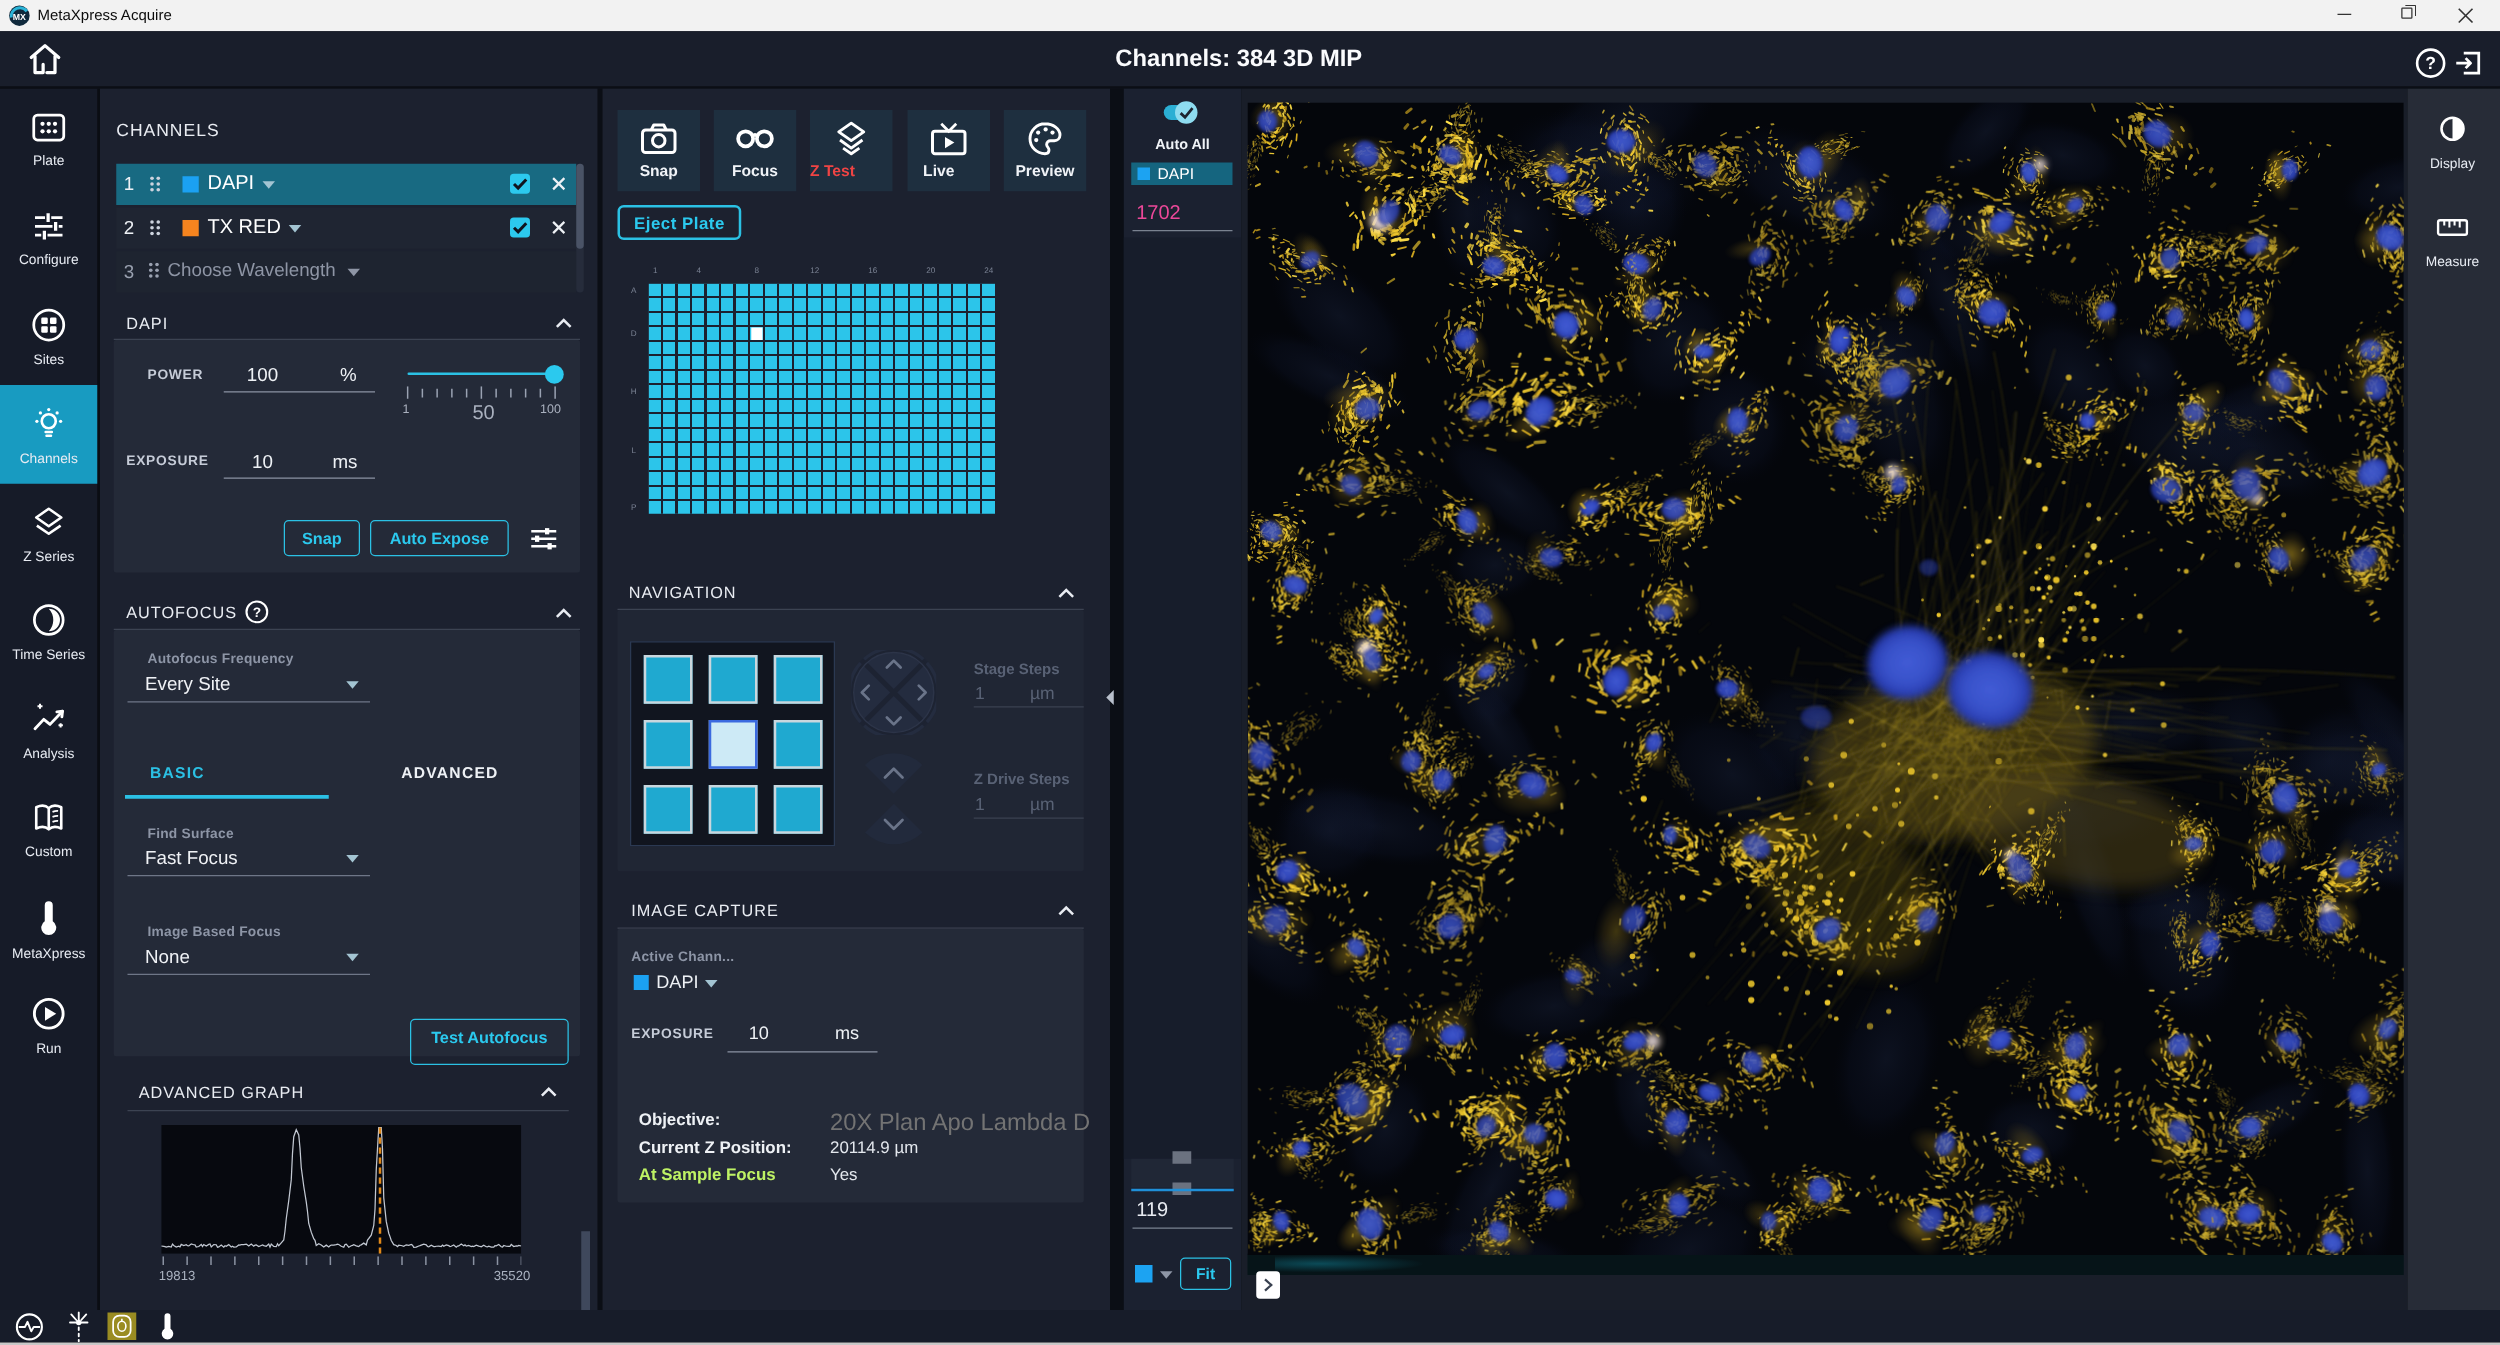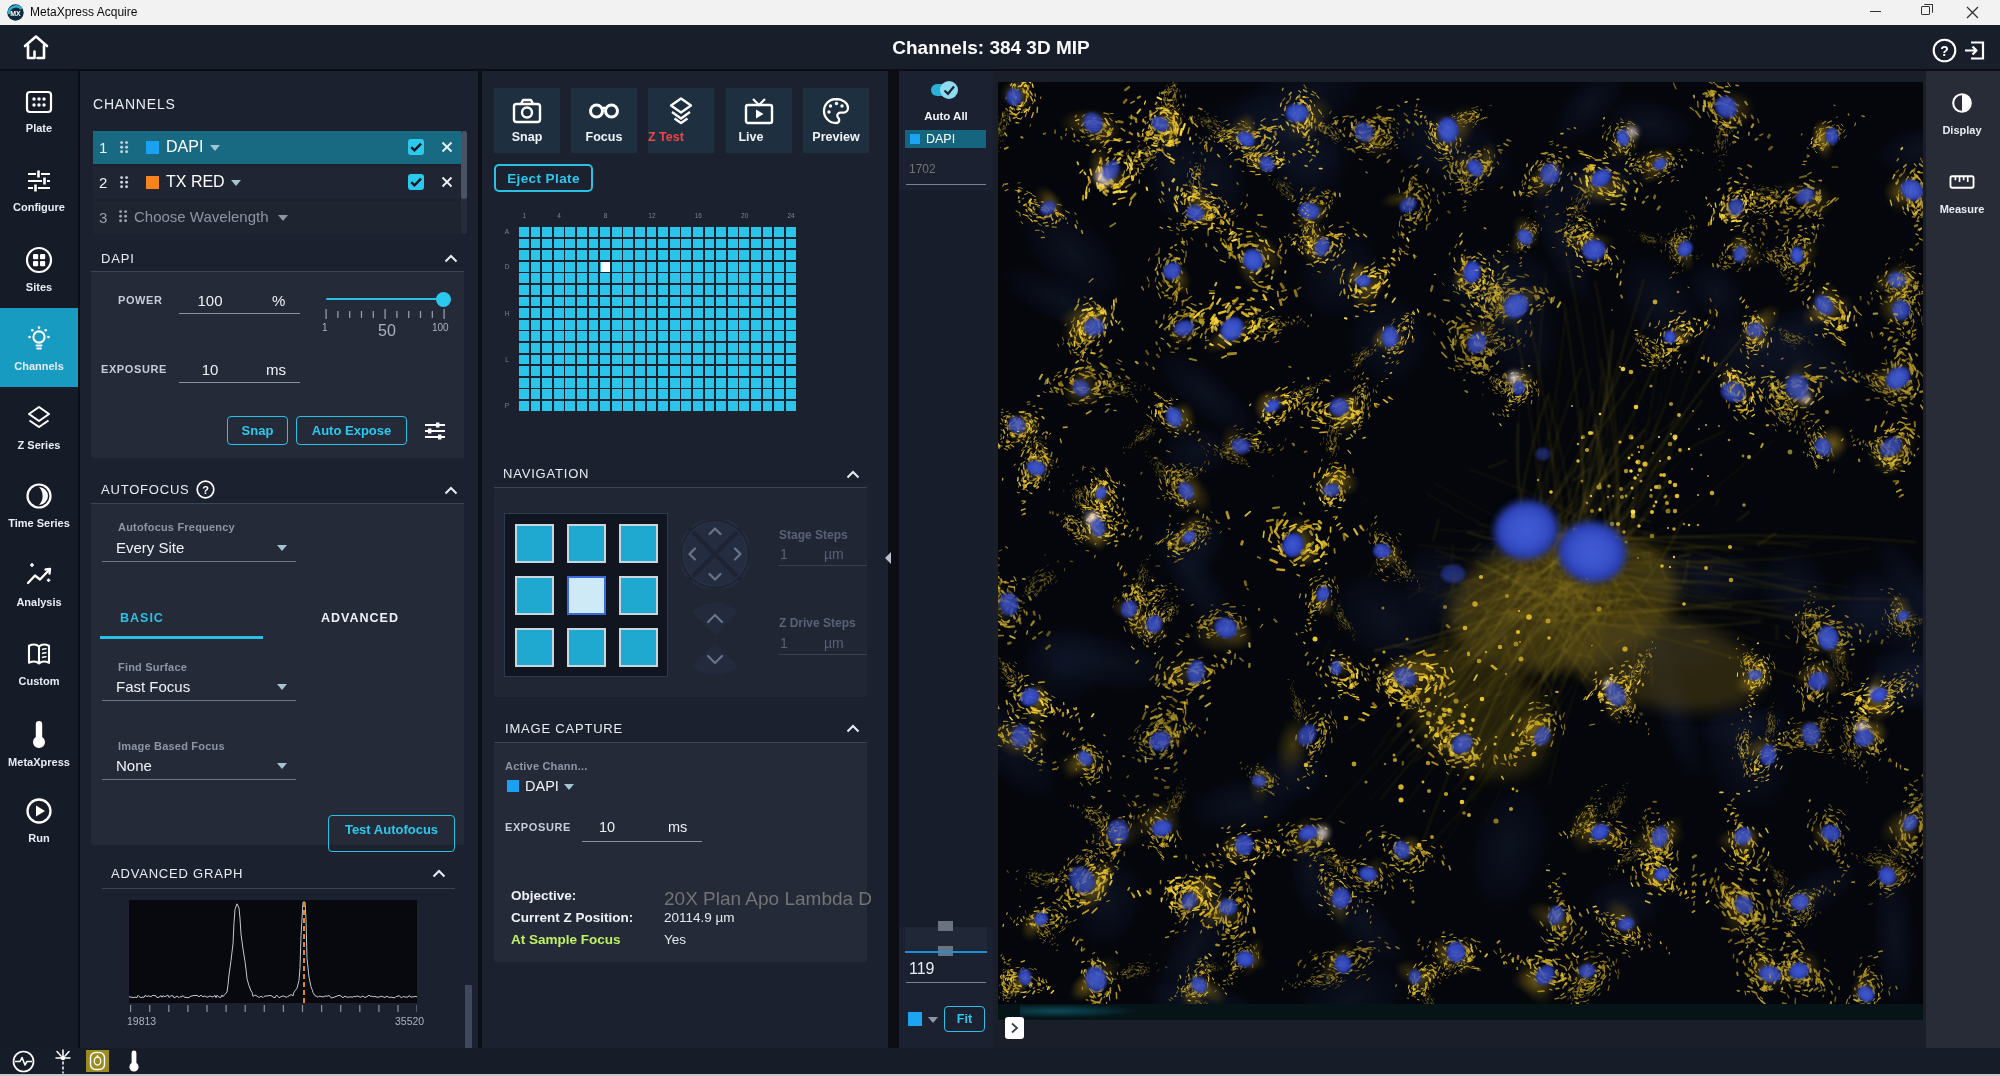--- a/index.html
+++ b/index.html
@@ -11,21 +11,21 @@
 .sechead{color:#e9ecf2;font-size:14px;letter-spacing:.8px}
 .hr{height:1px;background:#3c4352}
 .glabel{color:#8d95a6;font-size:11px;font-weight:bold;letter-spacing:.2px}
 .dd{color:#f0f2f6;font-size:15px}
 .ddline{height:1px;background:#6e7687}
 .cbtn{border:1.5px solid #2bc1e4;border-radius:4px;color:#2bc9ee;font-weight:bold;text-align:center;background:transparent}
 .klabel{color:#c6ccd8;font-size:11px;font-weight:bold;letter-spacing:.6px}
 .val{color:#eef1f5;font-size:15px}
 .dim{color:#59627500;color:#596275;font-size:12px;font-weight:bold}
 .railitem{width:78px;text-align:center;color:#e8ecf3}
-.raillab{font-size:11px;font-weight:bold;margin-top:3px}
+.raillab{font-size:11px;font-weight:normal;margin-top:3px}
 .tbtn{width:66px;height:65px;background:#1e2f3f;color:#f0f3f7;text-align:center;font-size:12px;font-weight:bold}
 .chanrow{left:93px;width:368px;height:33px;color:#f0f2f6;font-size:15px}
 </style></head><body>
 
 <div class="abs" id="titlebar">
 <svg class="abs" style="left:7px;top:4px" width="17" height="17" viewBox="0 0 17 17">
       <circle cx="8.5" cy="8.5" r="8.2" fill="#10293c"></circle>
       <path d="M2 10 A7 7 0 0 1 14.5 5" stroke="#2ab4d8" stroke-width="2.4" fill="none"></path>
       <text x="8.5" y="12.4" font-size="7" font-weight="bold" fill="#fff" text-anchor="middle">MX</text>
     </svg>
@@ -394,21 +394,21 @@
 <div class="abs" style="left:899px;top:71px;width:94px;height:977px;background:#1b2130"></div>
 <div class="abs" style="left:931px;top:84px;width:20px;height:12px;background:#2bafd4;border-radius:6px"></div>
 <div class="abs" style="left:940px;top:81px;width:18px;height:18px;background:#8edcf0;border-radius:50%"></div>
 <svg class="abs" style="left:940px;top:81px" width="18" height="18" viewBox="0 0 18 18">
     <path d="M4.5 9.5 L8 12.8 L14 5.5" fill="none" stroke="#1d2430" stroke-width="2.2"></path>
   </svg>
 <div class="abs" style="left:899px;top:110px;width:94px;text-align:center;color:#f0f3f7;font-size:11.5px;font-weight:bold">Auto All</div>
 <div class="abs" style="left:905px;top:130px;width:81px;height:18px;background:#15657f"></div>
 <div class="abs" style="left:910px;top:134px;width:10px;height:10px;background:#1ca3f2"></div>
 <div class="abs" style="left:926px;top:132px;color:#fff;font-size:12.5px">DAPI</div>
-<div class="abs" style="left:909px;top:162px;color:#737373;font-size:12px">1702</div>
+<div class="abs" style="left:909px;top:162px;color:#ec4899;font-size:16px">1702</div>
 <div class="abs" style="left:906px;top:184px;width:80px;height:1px;background:#7a8290"></div>
 <div class="abs" style="left:899px;top:190px;width:94px;height:737px;background:#171d2b"></div>
 <div class="abs" style="left:905px;top:927px;width:82px;height:23px;background:#20273650;background:#202736"></div>
 <div class="abs" style="left:938px;top:921px;width:15px;height:10px;background:#6b7280"></div>
 <div class="abs" style="left:938px;top:946px;width:15px;height:10px;background:#6b7280"></div>
 <div class="abs" style="left:905px;top:951px;width:82px;height:2px;background:#1f8fd8"></div>
 <div class="abs" style="left:909px;top:960px;color:#e8ebf1;font-size:16px">119</div>
 <div class="abs" style="left:906px;top:982px;width:80px;height:1px;background:#7a8290"></div>
 <div class="abs" style="left:908px;top:1012px;width:14px;height:14px;background:#1ca3f2"></div>
 <div class="abs" style="left:928px;top:1017px;width:0;height:0;border-left:5.0px solid transparent;border-right:5.0px solid transparent;border-top:6.0px solid #8e96a6"></div>

